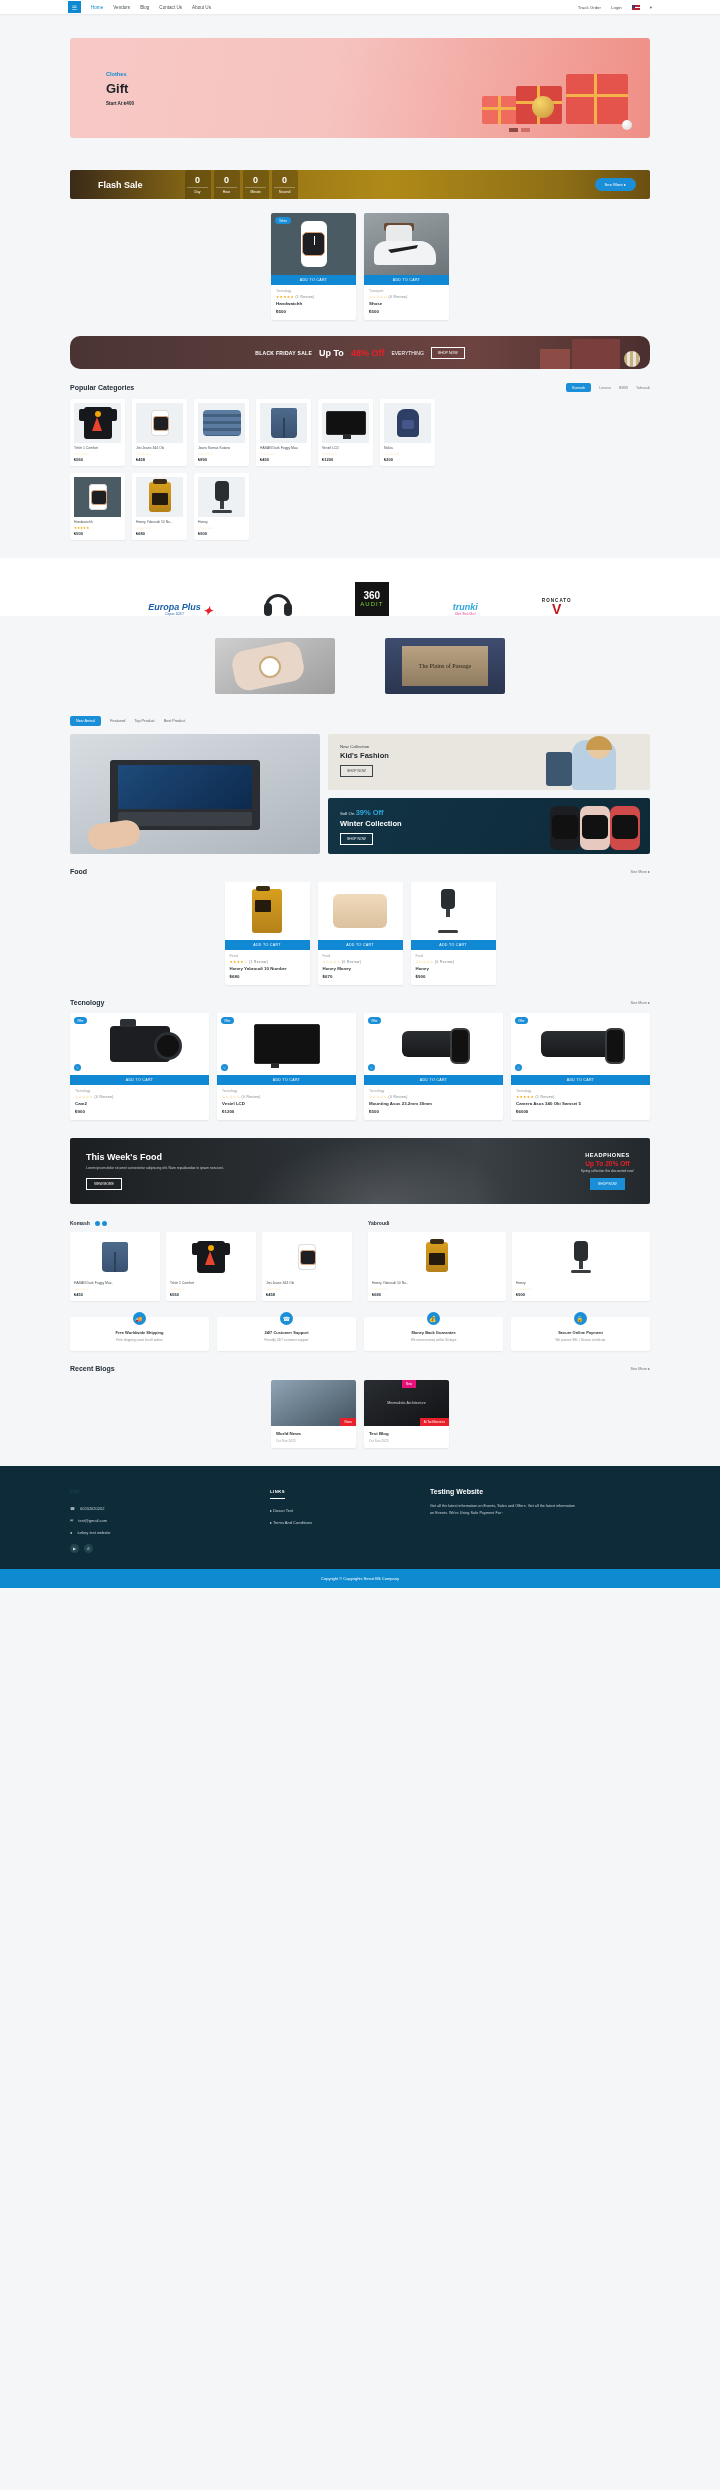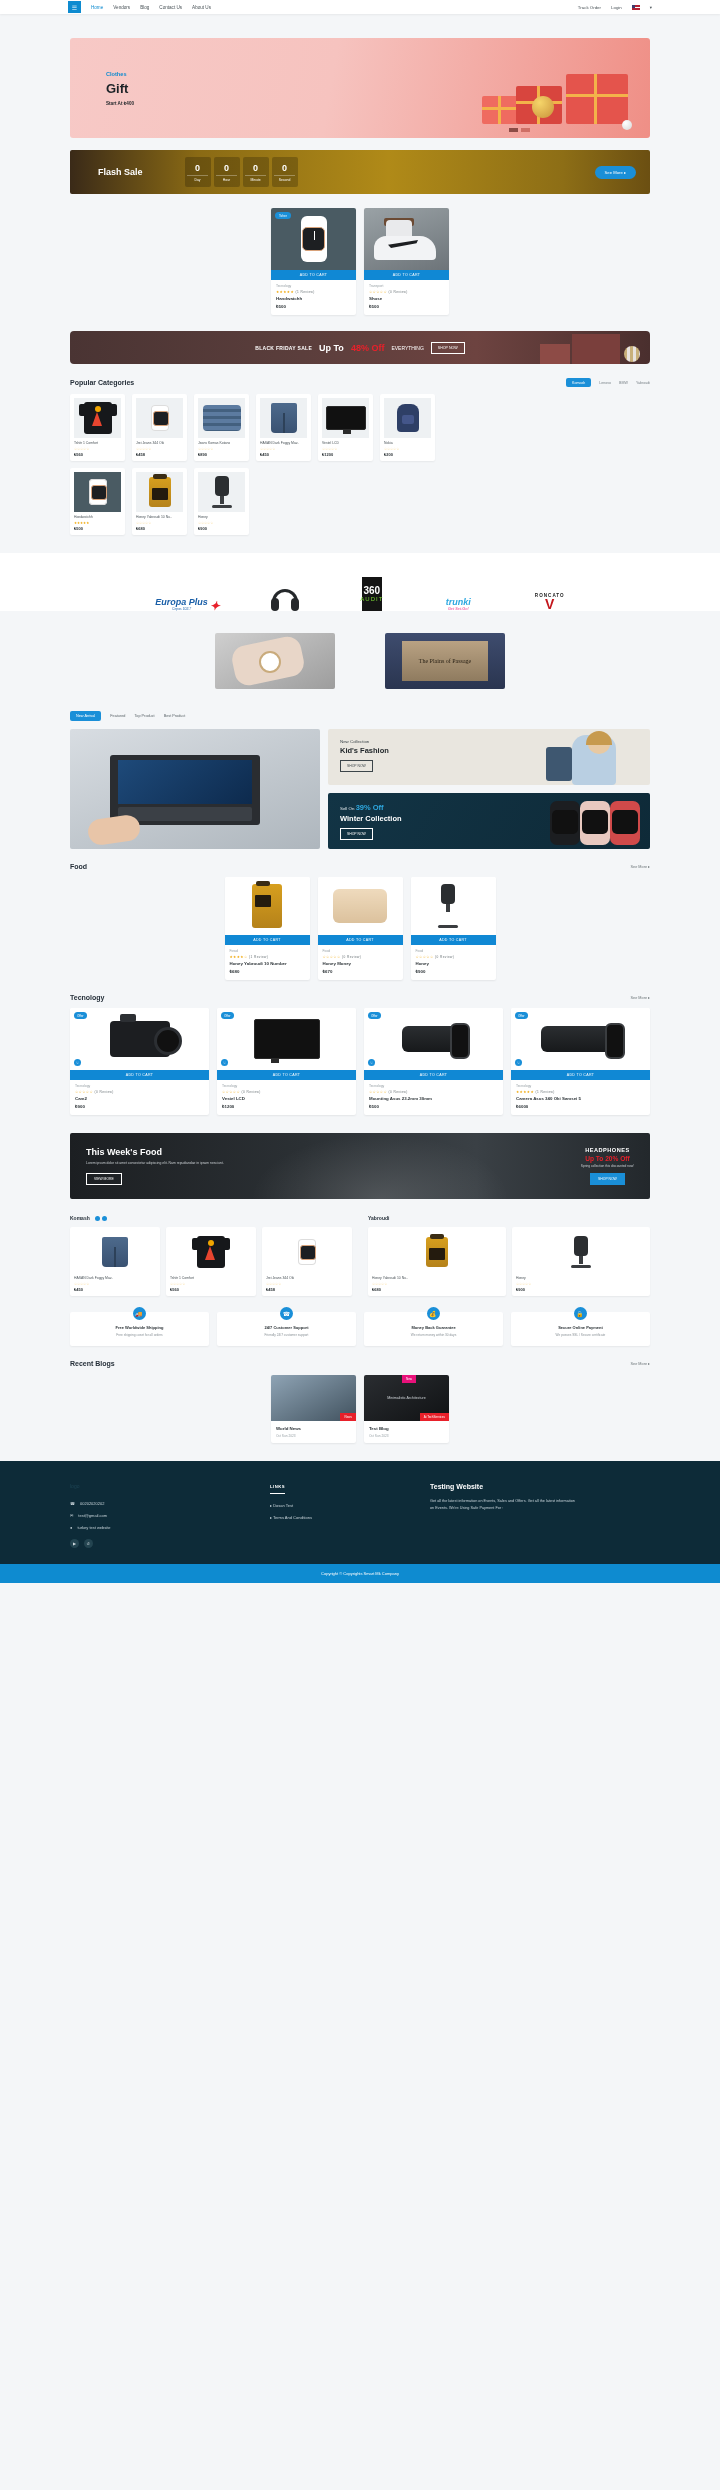--- a/index.html
+++ b/index.html
@@ -74,21 +74,21 @@
   .g3 { width: 36px; height: 28px; right: 132px; bottom: 14px; background:#ef6b60;}
   .bauble { position:absolute; border-radius:50%; background: radial-gradient(circle at 35% 30%, #f6d66a, #c9913a); }
   .b1 { width: 22px; height: 22px; right: 96px; bottom: 20px; }
   .b2 { width: 10px; height: 10px; right: 18px; bottom: 8px; background: radial-gradient(circle at 35% 30%,#fff,#d6d6d6);}
   .hero-ctrl { position:absolute; bottom: 6px; right: 120px; display:flex; gap:3px;}
   .hero-ctrl i { display:block; width:9px;height:4px;background:#cf6f66; }
   .hero-ctrl i.on { background:#8d4c46; }
 
   
   .flash {
-    height: 44px; margin-top: 12px; border-radius: 2px; display: flex; align-items: center;
+    height: 29px; margin-top: 32px; border-radius: 2px; display: flex; align-items: center;
     background: linear-gradient(90deg,#3a2a18 0%, #8a6a14 22%, #b08a18 55%, #8d6e16 85%, #6b4f12 100%);
     position: relative; overflow: hidden; padding: 0 14px;
   }
   .flash-title { color: #fff; font-size: 9px; font-weight: bold; margin-left: 14px; z-index:2;}
   .counters { display: flex; gap: 3px; margin-left: 42px; z-index:2;}
   .ctr { width: 26px; height: 30px; background: rgba(0,0,0,.22); border-radius: 2px;
     display: flex; flex-direction: column; align-items: center; justify-content: center; color: #fff; }
   .ctr b { font-size: 9px; }
   .ctr span { font-size: 3.4px; margin-top: 2px; border-top:1px solid rgba(255,255,255,.3); padding-top:2px; width:80%; text-align:center;}
   .flash-btn { margin-left: auto; background: #1a8fd8; color: #fff; font-size: 4.2px;
@@ -116,21 +116,21 @@
   .watch-face::after { content:''; position:absolute; left:50%; top:14%; width:1px;height:40%; background:#fff; }
   .shoe-scene { width:100%; height:100%; background: linear-gradient(160deg,#9aa2a6,#6d7479); position:relative;}
   .shoe { position:absolute; left:10px; bottom:10px; width:62px;height:24px;background:#f2f3f5;border-radius:12px 16px 4px 4px;}
   .shoe::after{content:'';position:absolute;left:14px;top:4px;width:30px;height:8px;background:#1d1f22;
     clip-path: polygon(0 60%, 100% 0, 95% 40%, 10% 100%);}
   .sock { position:absolute; left:22px; bottom:28px; width:26px;height:22px;background:#e9eaec;border-radius:4px;}
   .band { position:absolute; left:20px; bottom:44px; width:30px;height:8px;background:#6b4a33;border-radius:2px;}
 
   
   .bf { height: 33px; margin-top: 16px; background: linear-gradient(90deg,#4a3433,#5b3e3c 40%,#6d4340 70%,#4a2f2e);
-    border-radius: 4px; display: flex; align-items: center; justify-content: center; gap: 7px; position: relative; overflow: hidden;}
+    border-radius: 10px; display: flex; align-items: center; justify-content: center; gap: 7px; position: relative; overflow: hidden;}
   .bf-a { color: #fff; font-size: 5px; font-weight: bold; letter-spacing: .3px;}
   .bf-b { color: #fff; font-size: 9px; font-weight: bold; }
   .bf-c { color: #e8202a; font-size: 9px; font-weight: bold; }
   .bf-d { color: #fff; font-size: 5px; }
   .bf-btn { border: 1px solid #fff; color: #fff; font-size: 3.6px; padding: 3px 6px; }
   .bf-gift { position: absolute; right: 30px; bottom: -4px; width: 48px; height: 34px; background: #7a3f3c; }
   .bf-gift2 { position: absolute; right: 80px; bottom: -2px; width: 30px; height: 22px; background: #8d4b46; }
   .bf-ball { position: absolute; right: 10px; bottom: 2px; width: 16px; height: 16px; border-radius: 50%;
     background: repeating-linear-gradient(90deg,#c8b07a 0 3px,#e8e3dd 3px 6px); }
 
@@ -178,21 +178,21 @@
   .brands { background: #fff; height: 58px; margin-top: 18px; display: flex; align-items: flex-end;
     justify-content: center; gap: 64px; }
   .brand { display: flex; flex-direction: column; align-items: center; }
   .europa { color: #1a5fa8; font-size: 9px; font-style: italic; font-weight: bold; position: relative; }
   .europa-star { position: absolute; right: -12px; top: 2px; color: #e8202a; font-size: 12px; }
   .europa-sub { font-size: 3.4px; color: #1a5fa8; font-style: italic; }
   .hp { width: 26px; height: 22px; position: relative; }
   .hp::before{content:'';position:absolute;left:0;right:0;top:0;height:13px;border:3.5px solid #25282b;border-bottom:none;border-radius:13px 13px 0 0;}
   .hp i{position:absolute;bottom:0;width:8px;height:13px;background:#25282b;border-radius:4px;}
   .hp i:first-child{left:-1px;} .hp i:last-child{right:-1px;}
-  .audit { width: 20px; height: 34px; background: #141414; display: flex; flex-direction: column;
+  .audit { width: 34px; height: 34px; background: #141414; display: flex; flex-direction: column;
     align-items: center; justify-content: center; }
   .audit b { color: #fff; font-size: 10px; line-height: 1; }
   .audit span { color: #7bd834; font-size: 6px; letter-spacing: 1px; }
   .trunki { color: #2ea8e0; font-size: 9px; font-weight: bold; font-style: italic; }
   .trunki small { display: block; color: #f06ba8; font-size: 3.8px; text-align: center; }
   .roncato { text-align: center; }
   .roncato b { font-size: 4.6px; letter-spacing: 1px; color: #222; display:block; }
   .roncato .v { color: #c3161c; font-size: 14px; font-weight: bold; line-height: .9; }
 
   

